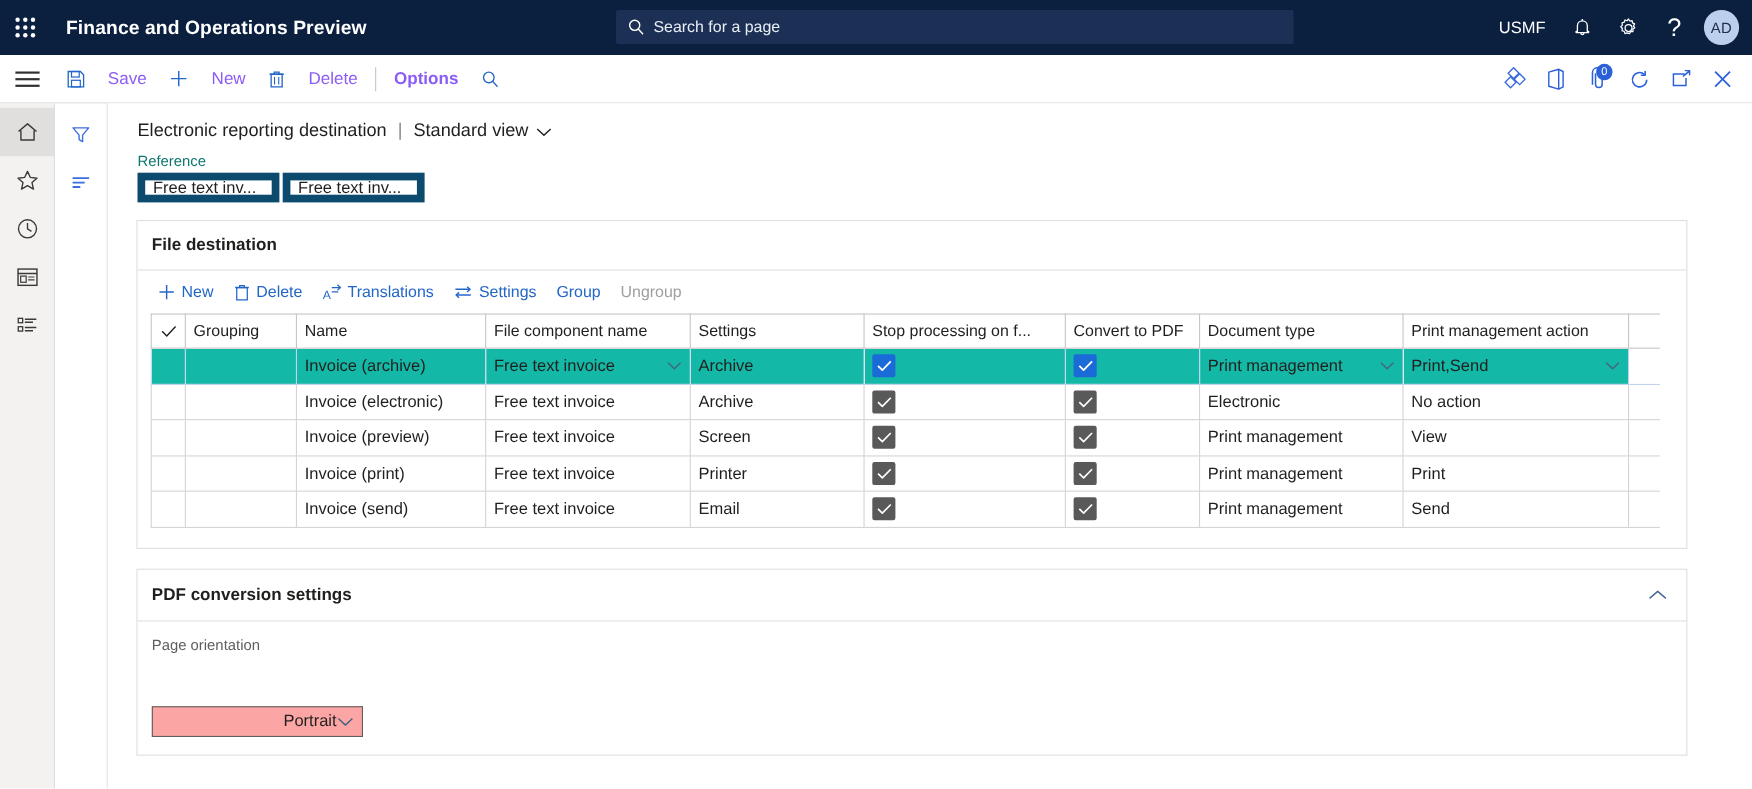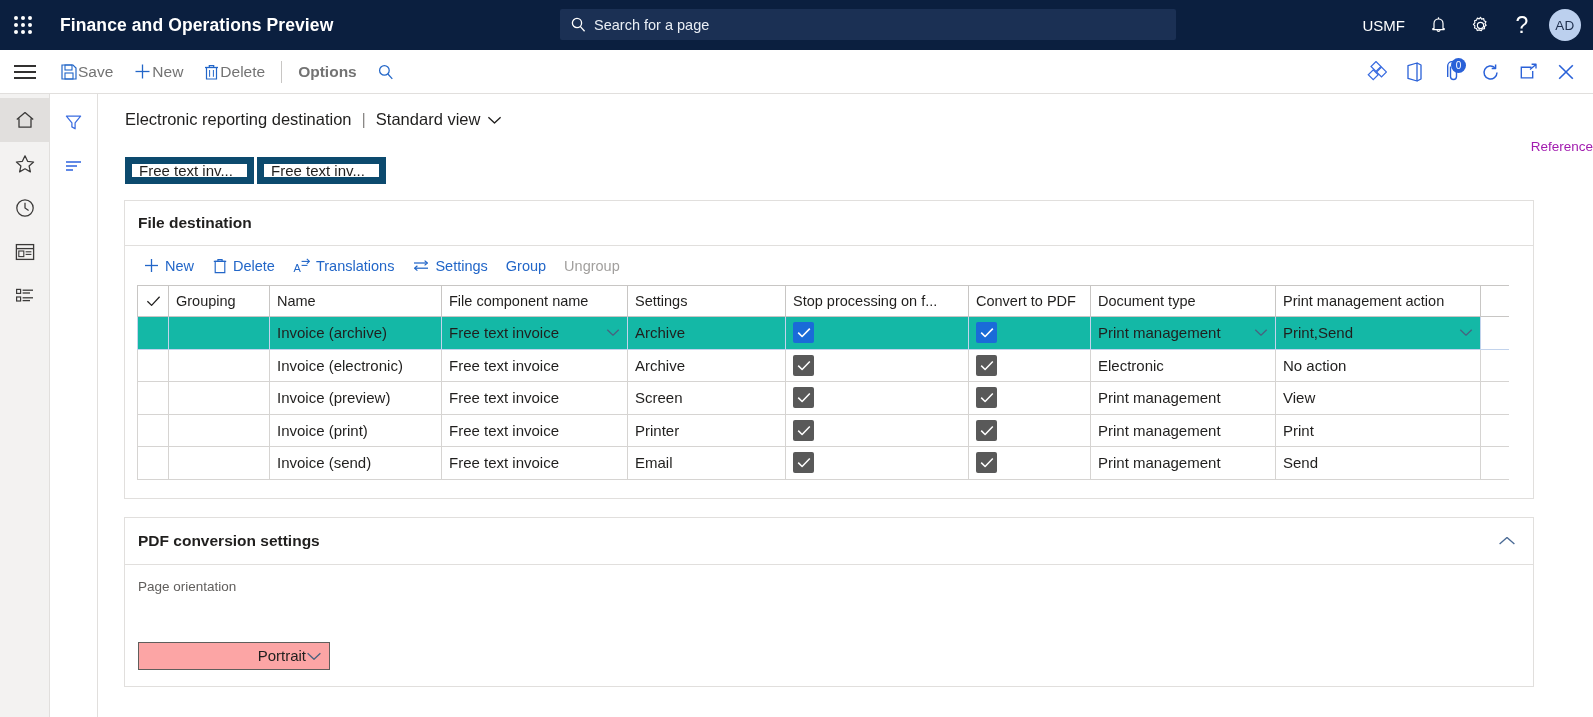--- a/index.html
+++ b/index.html
@@ -43,22 +43,22 @@
   }
 
   
   .cmdbar {
     height:44px; flex:0 0 44px; background:#ffffff; border-bottom:1px solid #e1dfdd;
     display:flex; align-items:center; position:relative;
   }
   .hamburger { width:50px; height:44px; display:flex; align-items:center; justify-content:center; cursor:pointer; }
   .hamburger span { display:block; width:22px; height:2px; background:#323130; box-shadow:0 -6px 0 #323130, 0 6px 0 #323130; }
   .cmd-btn {
-    display:flex; align-items:center; gap:0; height:44px; padding:12px 10px;
-    font-size:15.5px; color:#737373; cursor:pointer; white-space:nowrap;
+    display:flex; align-items:center; gap:20px; height:44px; padding:12px 10px;
+    font-size:15.5px; color:#8b5cf6; cursor:pointer; white-space:nowrap;
   }
   .cmd-sep { width:1px; height:22px; background:#c8c6c4; margin:0 6px; }
   .cmd-right { position:absolute; right:8px; top:0; height:44px; display:flex; align-items:center; }
   .cmd-right .ricon { width:38px; height:44px; display:flex; align-items:center; justify-content:center; cursor:pointer; position:relative; }
   .badge-count {
     position:absolute; top:8px; left:18px; min-width:15px; height:15px; border-radius:50%;
     background:#2a61d8; color:#ffffff; font-size:10px; display:flex; align-items:center;
     justify-content:center; padding:0 3px;
   }
 
@@ -77,21 +77,21 @@
   .filterrail .fitem { width:38px; height:32px; display:flex; align-items:center; justify-content:center; cursor:pointer; }
 
   .content { flex:1 1 auto; background:#ffffff; overflow:hidden; position:relative; padding:0 0 0 0; }
 
   
   .page-head { display:flex; align-items:center; padding:16px 0 0 27px; font-size:16.5px; color:#201f1e; }
   .page-head .pipe { color:#8a8886; margin:0 10px; }
   .view-sel { display:flex; align-items:center; gap:7px; cursor:pointer; }
 
   .ref-block { padding:10px 0 0 27px; }
-  .ref-label { font-size:13.5px; color:#a21caf; margin-bottom:3px;text-align:right; }
+  .ref-label { font-size:13.5px; color:#0f766e; margin-bottom:3px; }
   .ref-fields { display:flex; gap:3px; }
   .ref-field {
     width:129px; height:27px; border:7px solid #0c4a6e; background:#ffffff;
     display:flex; align-items:center; padding:0 7px; font-size:15px; color:#201f1e;
     cursor:pointer; white-space:nowrap; overflow:hidden;
   }
 
   
   .card {
     margin:16px 0 0 26px; width:1410px; border:1px solid #e1dfdd; background:#ffffff;

